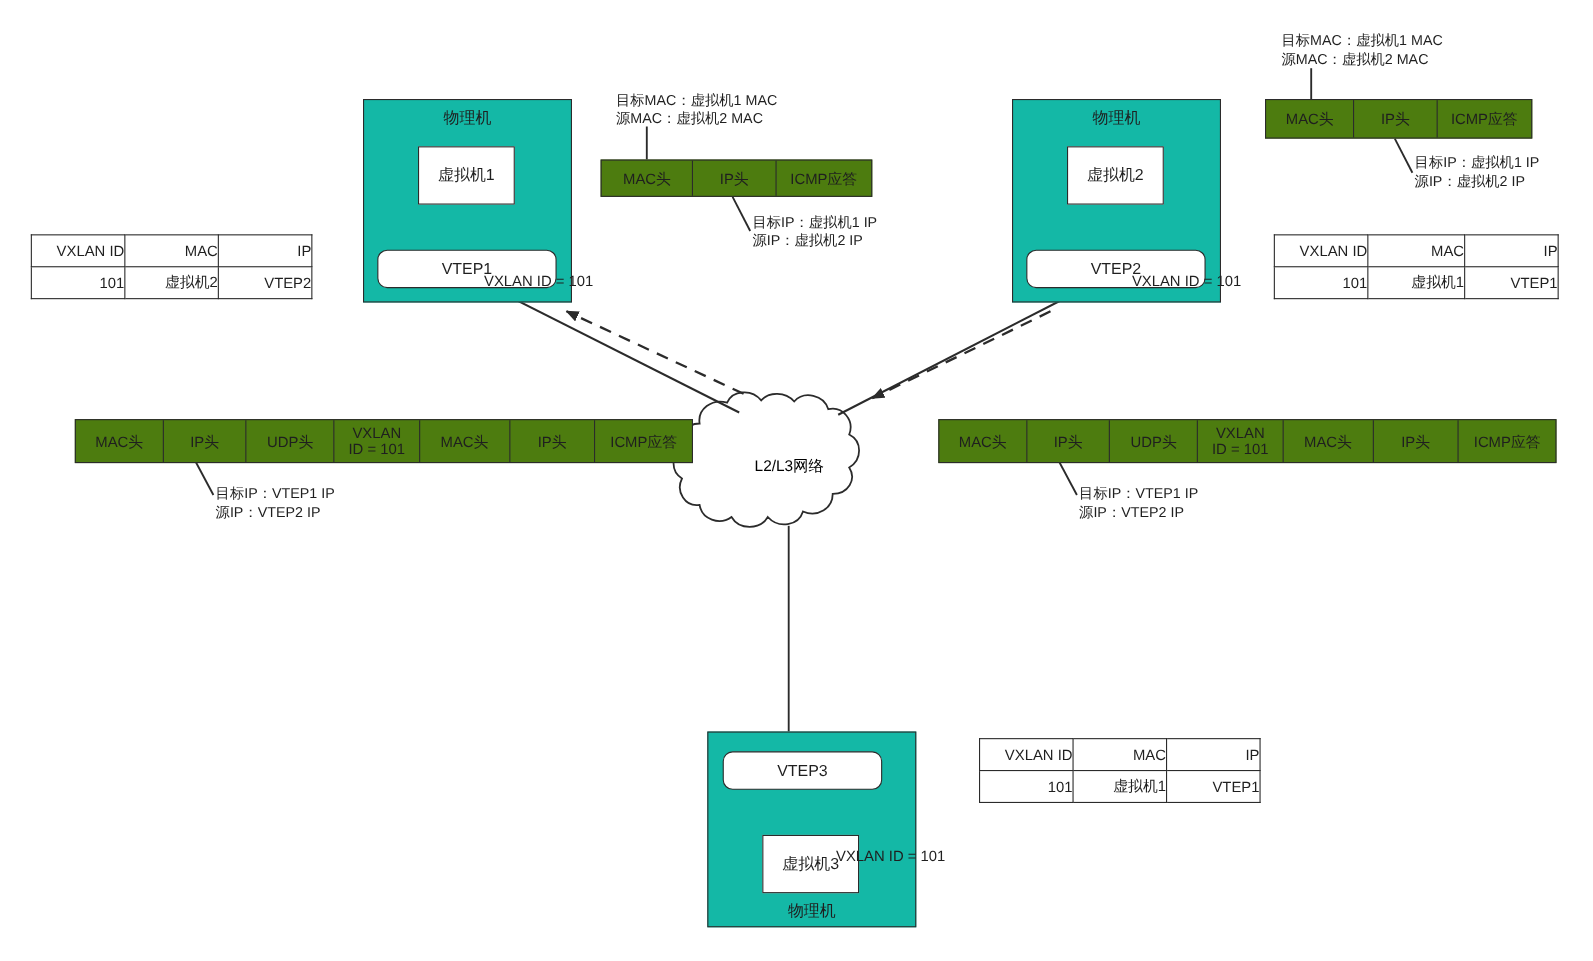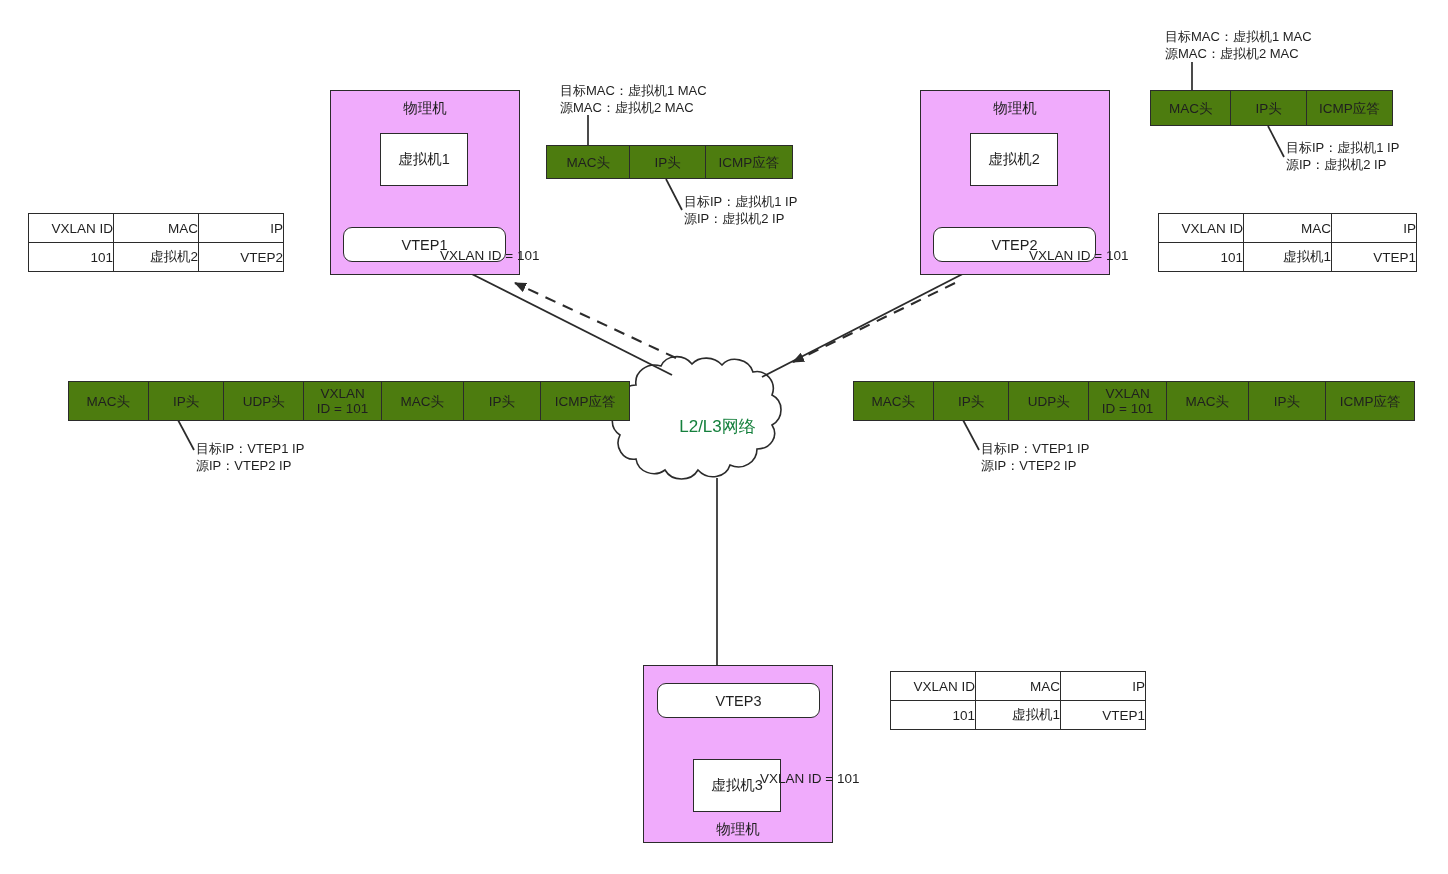--- a/index.html
+++ b/index.html
@@ -30,21 +30,21 @@
 
   
   .node {
     position: absolute;
     box-sizing: border-box;
   }
 
   
   .host-box {
     border: 1.6px solid #2b2b2b;
-    background: #f0abfc;
+    background: #14b8a6;
   }
   .host-title {
     position: absolute;
     left: 0;
     width: 100%;
     text-align: center;
     font-size: 14.5px;
     line-height: 18px;
     color: #1f1f1f;
     white-space: nowrap;
@@ -131,24 +131,24 @@
     font-size: 13px;
     line-height: 17px;
     white-space: nowrap;
     color: #1f1f1f;
   }
   .annot div { white-space: nowrap; }
 
   
   .cloud-label {
     position: absolute;
-    font-size: 17px;
+    font-size: 14px;
     white-space: nowrap;
     text-align: center;
-    color: #15803d;
+    color: #000000;
   }
 </style>
 </head>
 <body>
 
 <div id="canvas">
 
   <svg id="edges" viewBox="0 0 1448 874" xmlns="http://www.w3.org/2000/svg">
     <defs>
       <marker id="arrowSolid" markerWidth="11" markerHeight="9" refX="10" refY="4.5" orient="auto" markerUnits="userSpaceOnUse">
@@ -218,21 +218,21 @@
   <div class="node host-box" style="left:920px; top:90px; width:190px; height:185px;">
     <div class="host-title" style="top:8px;">物理机</div>
   </div>
   <div class="node vm-box" style="left:970px; top:133px; width:88px; height:53px;">虚拟机2</div>
   <div class="node vtep-box" style="left:933px; top:227px; width:163px; height:35px;">VTEP2</div>
   <div class="vx-label" style="left:1029px; top:200px;">VXLAN ID = 101</div>
 
   <div class="node host-box" style="left:643px; top:665px; width:190px; height:178px;">
     <div class="host-title" style="top:154px;">物理机</div>
   </div>
-  <div class="node vtep-box" style="left:657px; top:683px; width:163px; height:35px;">VTEP3</div>
+  <div class="node vtep-box" style="left:657px; top:683px; width:145px; height:35px;">VTEP3</div>
   <div class="node vm-box" style="left:693px; top:759px; width:88px; height:53px;">虚拟机3</div>
   <div class="vx-label" style="left:760px; top:723px;">VXLAN ID = 101</div>
 
   <table class="dtable" style="left:28px; top:213px;">
     <tbody>
         <tr>
       <td style="width:85px;">VXLAN ID</td>
       <td style="width:85px;">MAC</td>
       <td style="width:85px;">IP</td>
     </tr>

